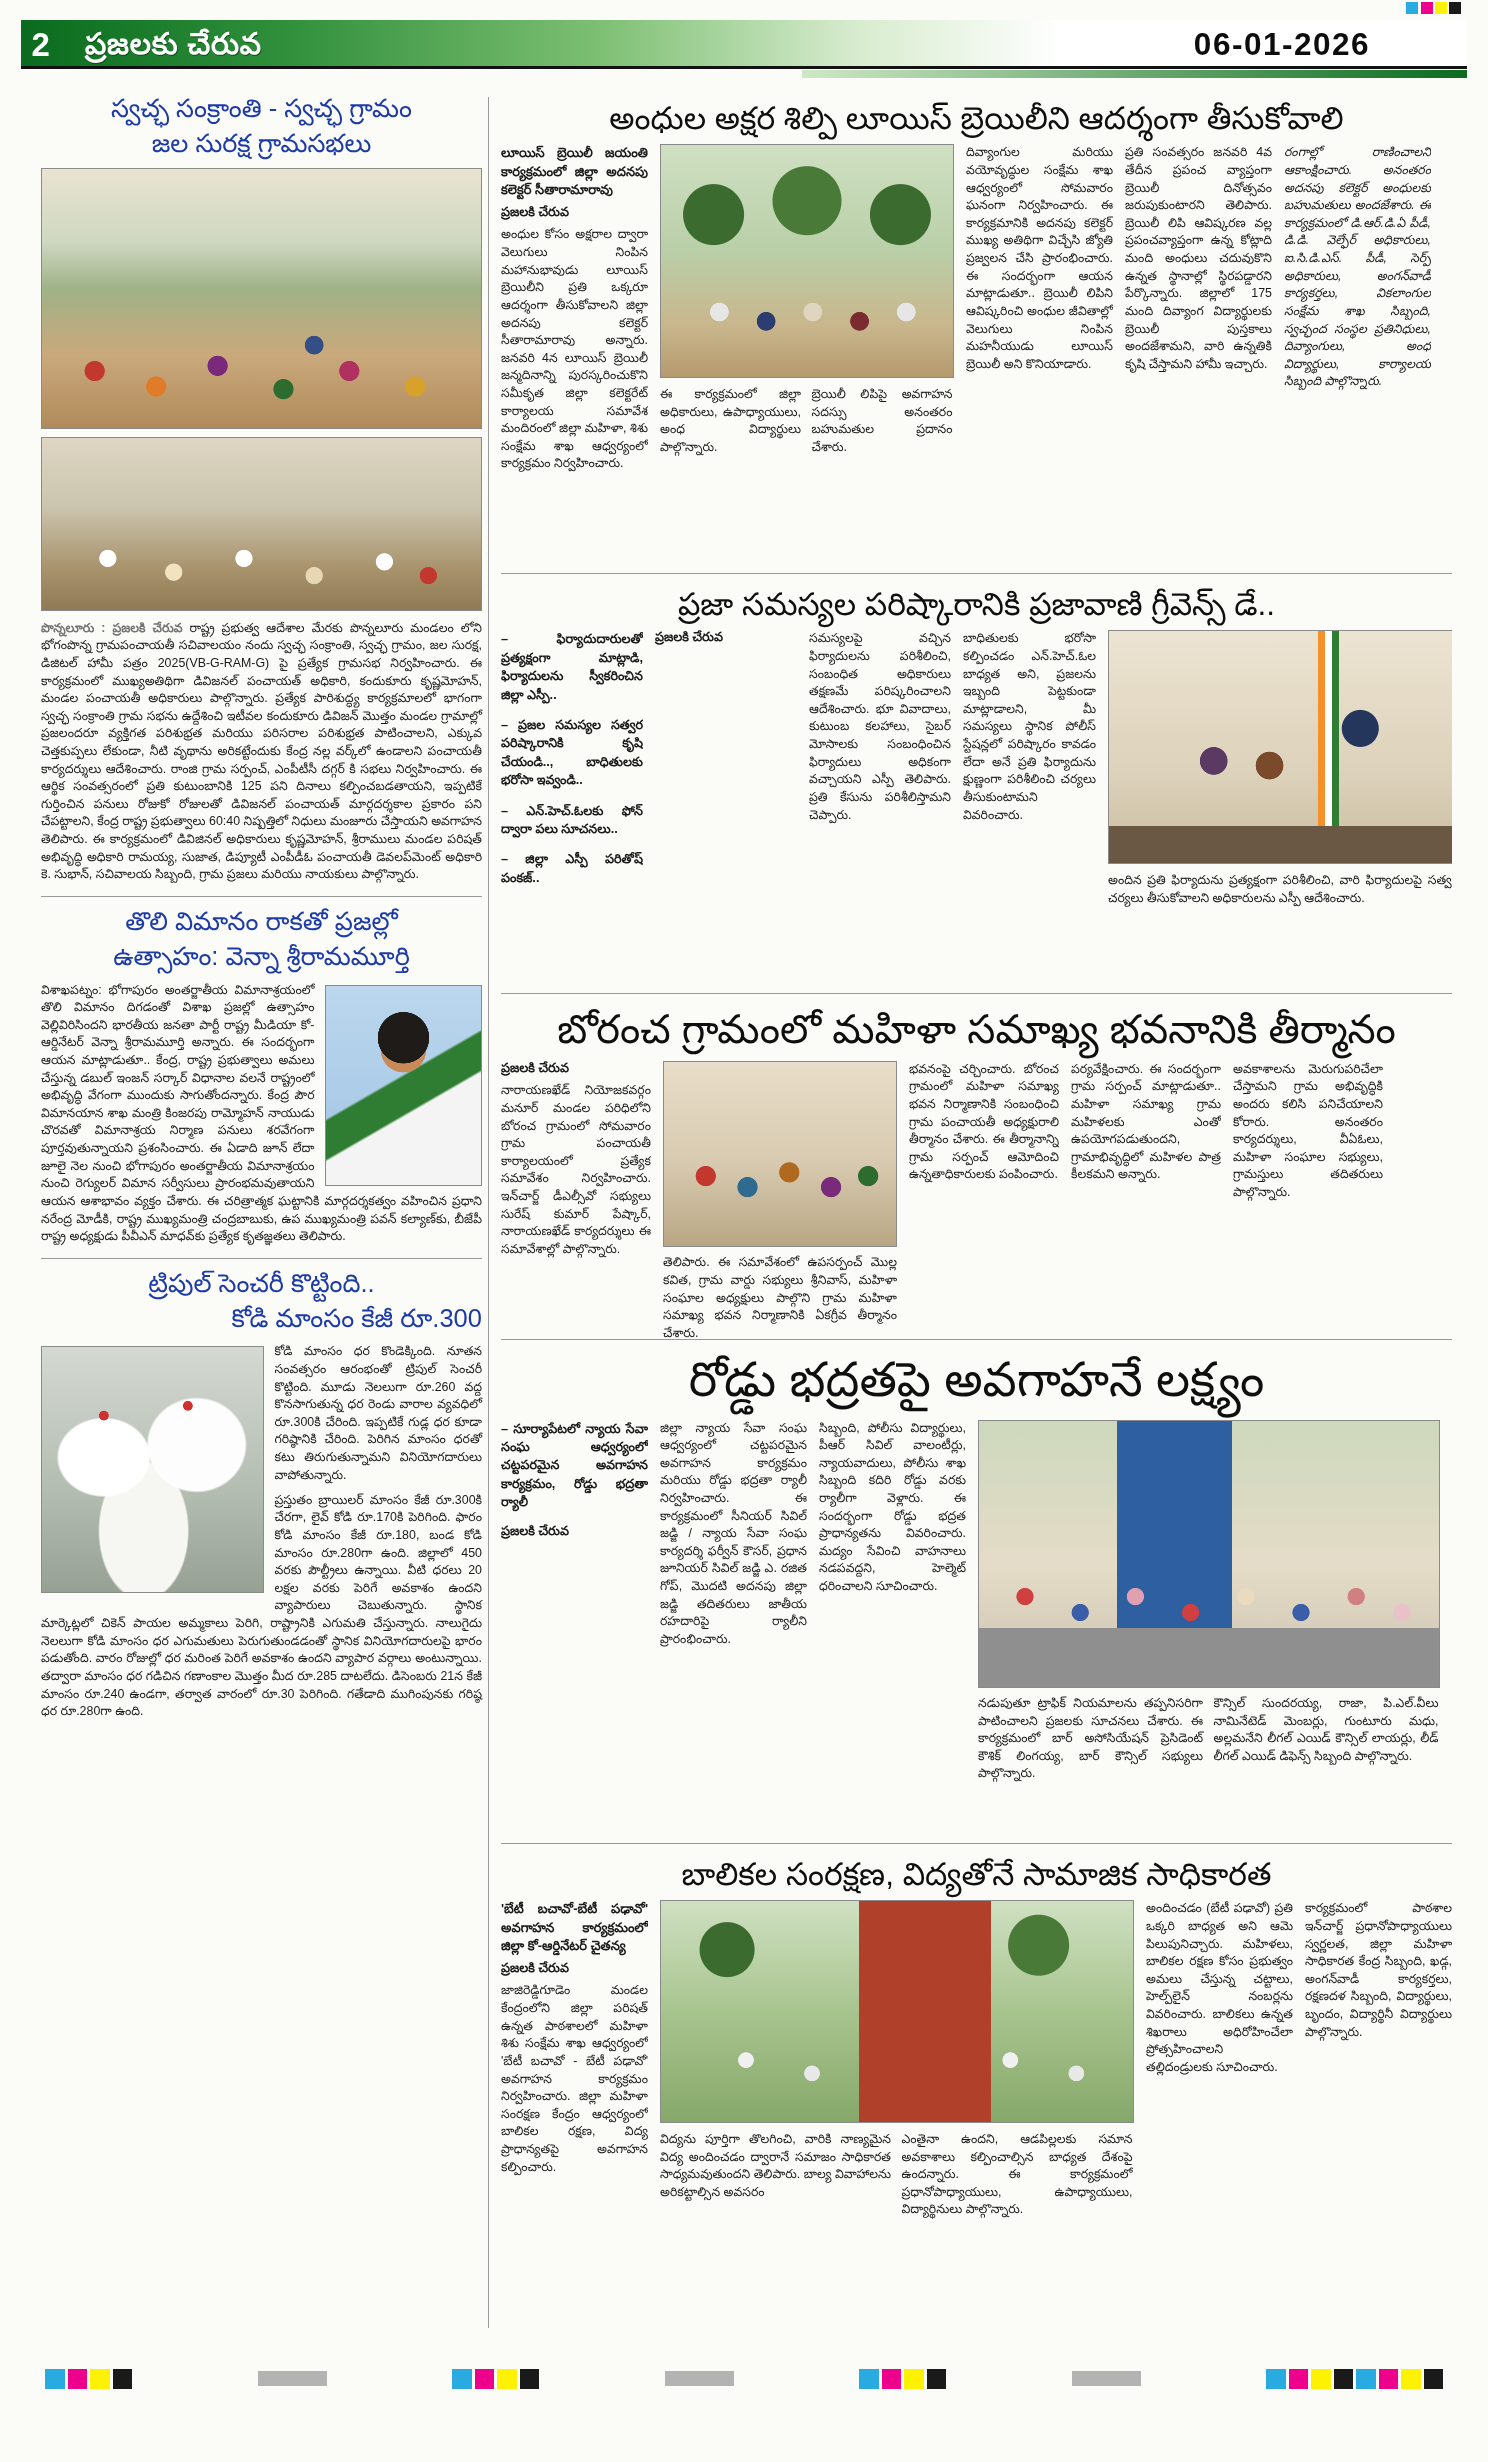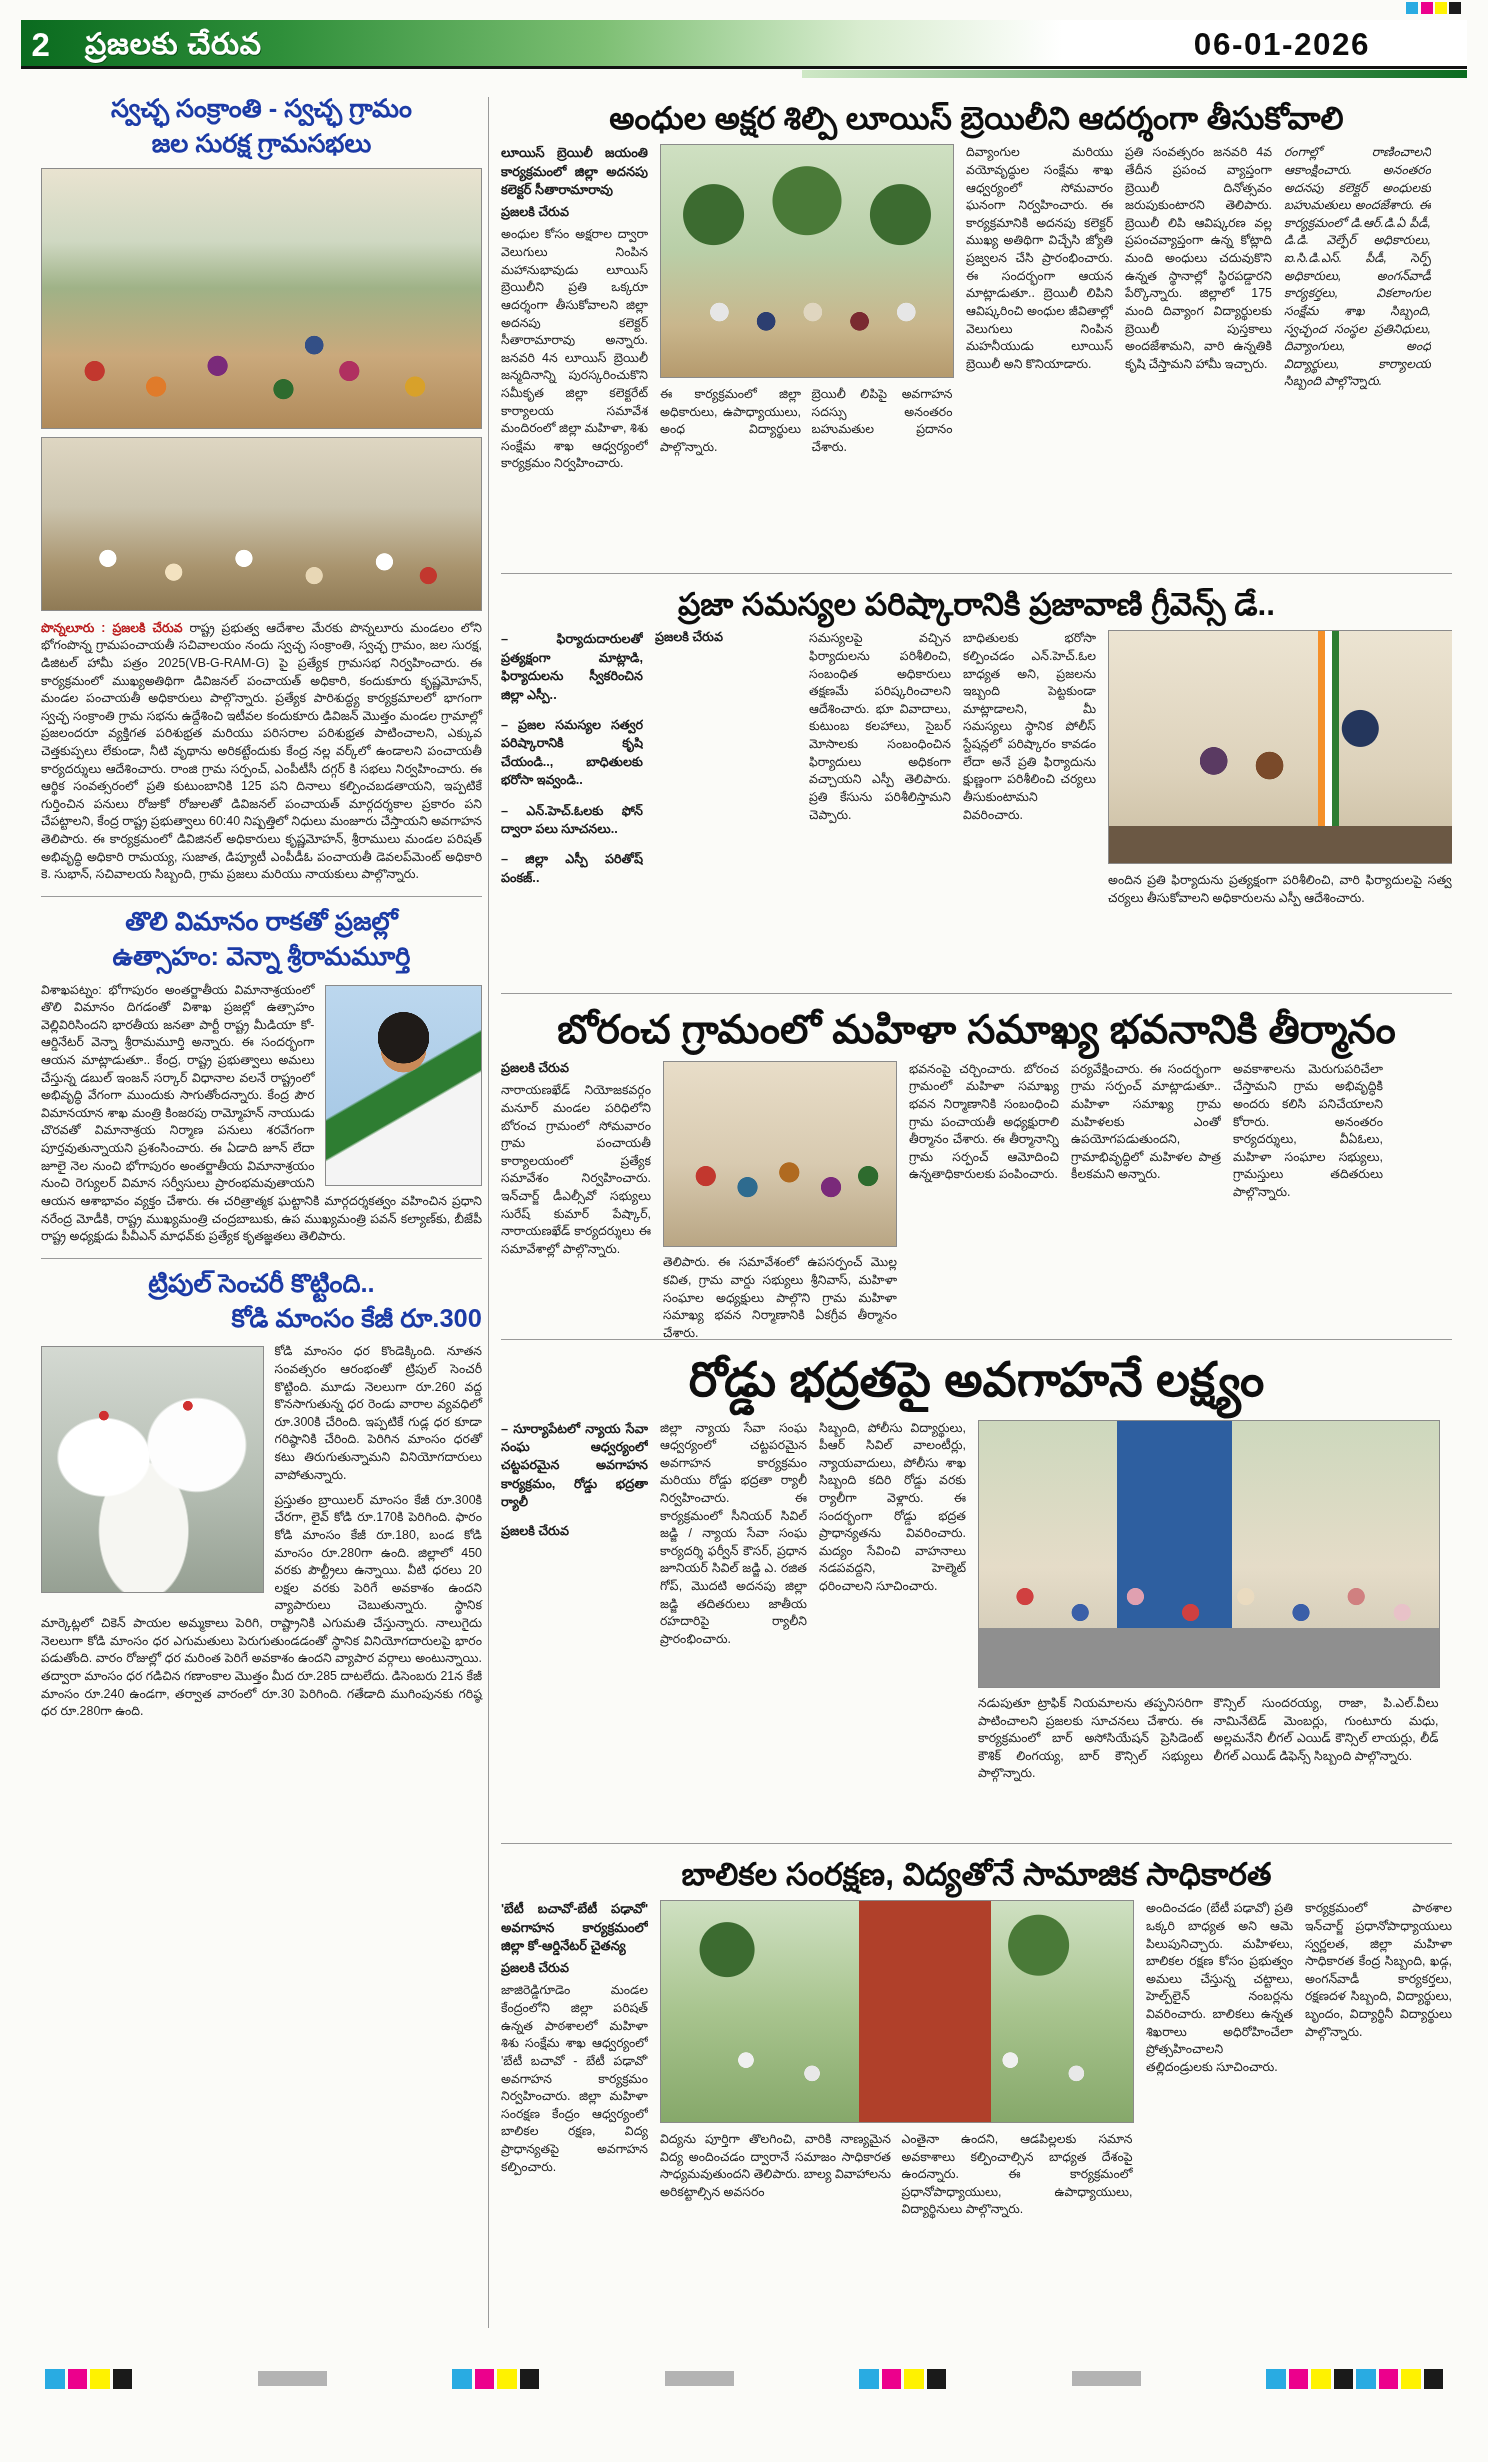--- a/index.html
+++ b/index.html
@@ -10,27 +10,27 @@
   .topbar { position:absolute; left:21px; top:19.5px; width:1446px; height:49px; border-bottom:3px solid #121212; }
   .topbar-green { position:absolute; inset:0 0 0 0; background:linear-gradient(90deg,#0a6b1f 0%,#2f8f3a 18%,#7dbf73 40%,#d8eccf 58%,#ffffff 72%,#ffffff 100%); }
   .pagenum { position:absolute; left:10.5px; top:6px; font-size:33px; font-weight:700; color:#ffffff; }
   .masthead { position:absolute; left:64px; top:7.5px; font-size:30px; font-weight:700; color:#ffffff; letter-spacing:0.7px; text-shadow:0.7px 0.7px 0 #0a4d14; }
   .dateline-top { position:absolute; right:97px; top:6px; font-size:31.5px; font-weight:700; color:#0d0d0d; letter-spacing:1.5px; }
   .date-underbar { position:absolute; right:0; bottom:-12px; width:46%; height:7.5px; background:linear-gradient(90deg,#cfe8c6,#0a6b1f); }
   .corner-marks { position:absolute; right:27px; top:1.5px; display:flex; gap:2.2px; }
   .corner-marks span { width:12px; height:12px; display:block; }
 
   
-  .hl { font-weight:700; text-align:center; color:#0f0f0f; line-height:1.22; }
+  .hl { font-weight:400; text-align:center; color:#0f0f0f; line-height:1.22; }
   .hl-blue { color:#1c3ba6; }
   .byline { font-weight:700; font-size:12.7px; margin:6px 0 4.5px; }
   .intro { font-weight:700; font-size:13px; text-align:justify; line-height:1.4; }
   .bullet { font-weight:700; font-size:12.7px; text-align:justify; line-height:1.45; margin-bottom:12px; }
   .bodytext { font-size:12.4px; line-height:1.42; text-align:justify; }
-  .dl { font-weight:700; color:#b91c1c; }
+  .dl { font-weight:700; color:#737373; }
 
   
   .cols { display:flex; gap:12px; align-items:flex-start; }
   .col { flex:0 0 auto; overflow:hidden; }
   .mid { display:flex; flex-direction:column; gap:7.5px; flex:0 0 auto; }
   .underrow { display:flex; gap:10.5px; }
 
   
   .left-col { position:absolute; left:41px; top:88px; width:441px; }
   .right-col { position:absolute; left:501px; top:88px; width:951px; }

